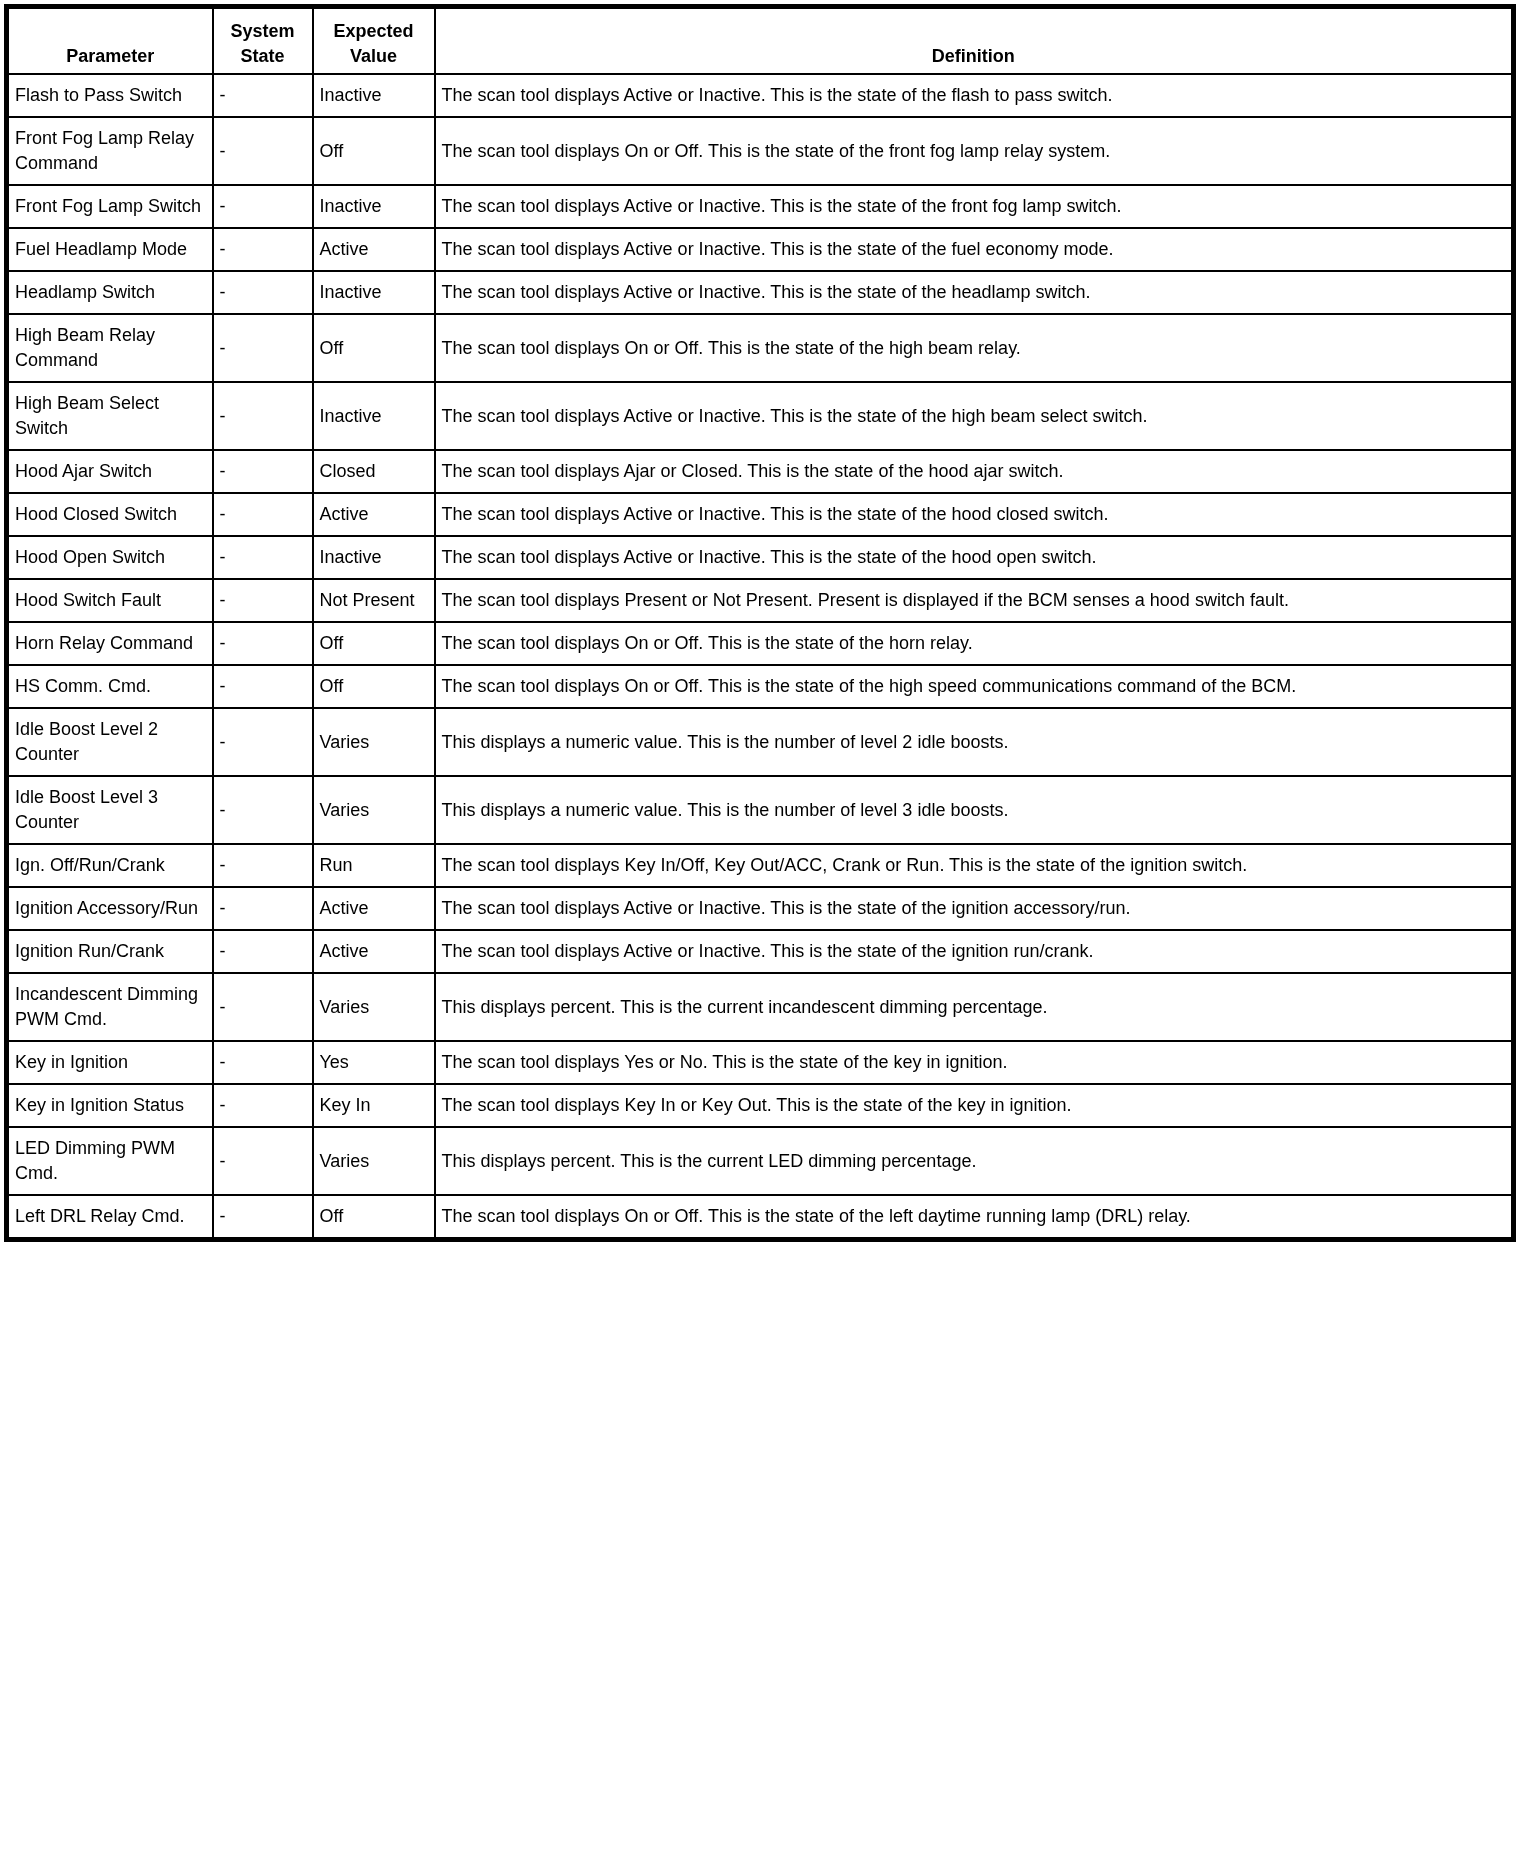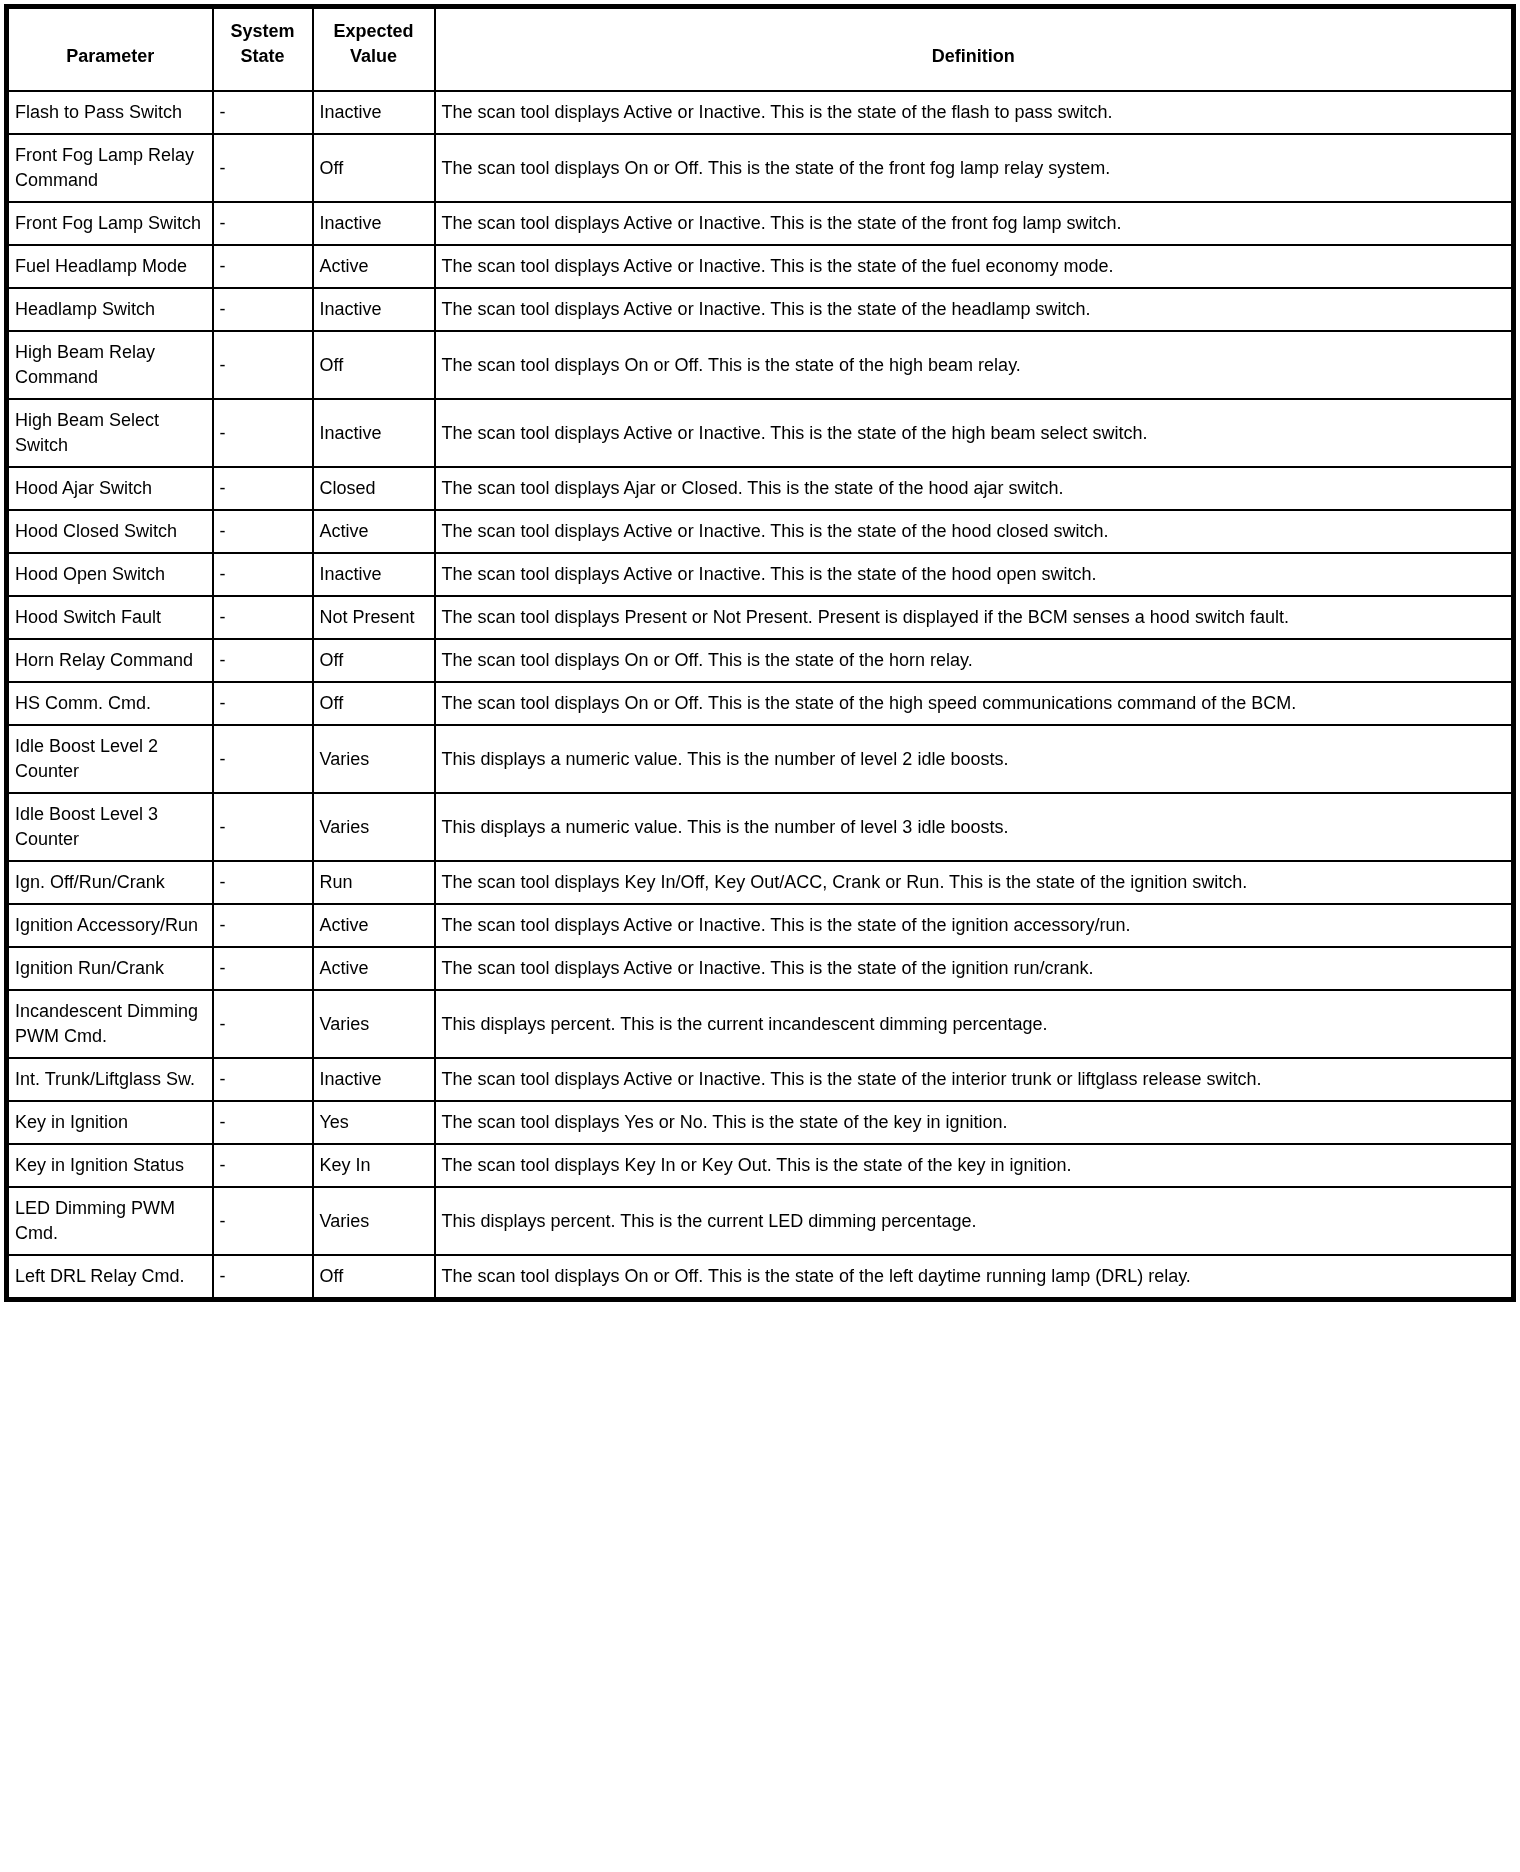--- a/index.html
+++ b/index.html
@@ -31,21 +31,21 @@
     font-size: 18px;
     line-height: 25px;
     padding: 8px 6px;
     overflow-wrap: break-word;
   }
   table.data-table th {
     font-weight: bold;
     text-align: center;
     vertical-align: bottom;
     padding-top: 10px;
-    padding-bottom: 21px;
+    padding-bottom: 4px;
     margin-left: 35px;
   }
   table.data-table td {
     vertical-align: middle;
     text-align: left;
   }
   col.col-parameter { width: 206px; }
   col.col-system-state { width: 100px; }
   col.col-expected-value { width: 122px; }
   col.col-definition { width: auto; }
@@ -179,26 +179,20 @@
           <td class="cell-expected-value">Active</td>
           <td class="cell-definition">The scan tool displays Active or Inactive. This is the state of the ignition run/crank.</td>
         </tr>
         <tr>
           <td class="cell-parameter">Incandescent Dimming PWM Cmd.</td>
           <td class="cell-system-state">-</td>
           <td class="cell-expected-value">Varies</td>
           <td class="cell-definition">This displays percent. This is the current incandescent dimming percentage.</td>
         </tr>
         <tr>
-          <td class="cell-parameter">Int. Trunk/Liftglass Sw.</td>
-          <td class="cell-system-state">-</td>
-          <td class="cell-expected-value">Inactive</td>
-          <td class="cell-definition">The scan tool displays Active or Inactive. This is the state of the interior trunk or liftglass release switch.</td>
-        </tr>
-        <tr>
           <td class="cell-parameter">Key in Ignition</td>
           <td class="cell-system-state">-</td>
           <td class="cell-expected-value">Yes</td>
           <td class="cell-definition">The scan tool displays Yes or No. This is the state of the key in ignition.</td>
         </tr>
         <tr>
           <td class="cell-parameter">Key in Ignition Status</td>
           <td class="cell-system-state">-</td>
           <td class="cell-expected-value">Key In</td>
           <td class="cell-definition">The scan tool displays Key In or Key Out. This is the state of the key in ignition.</td>

